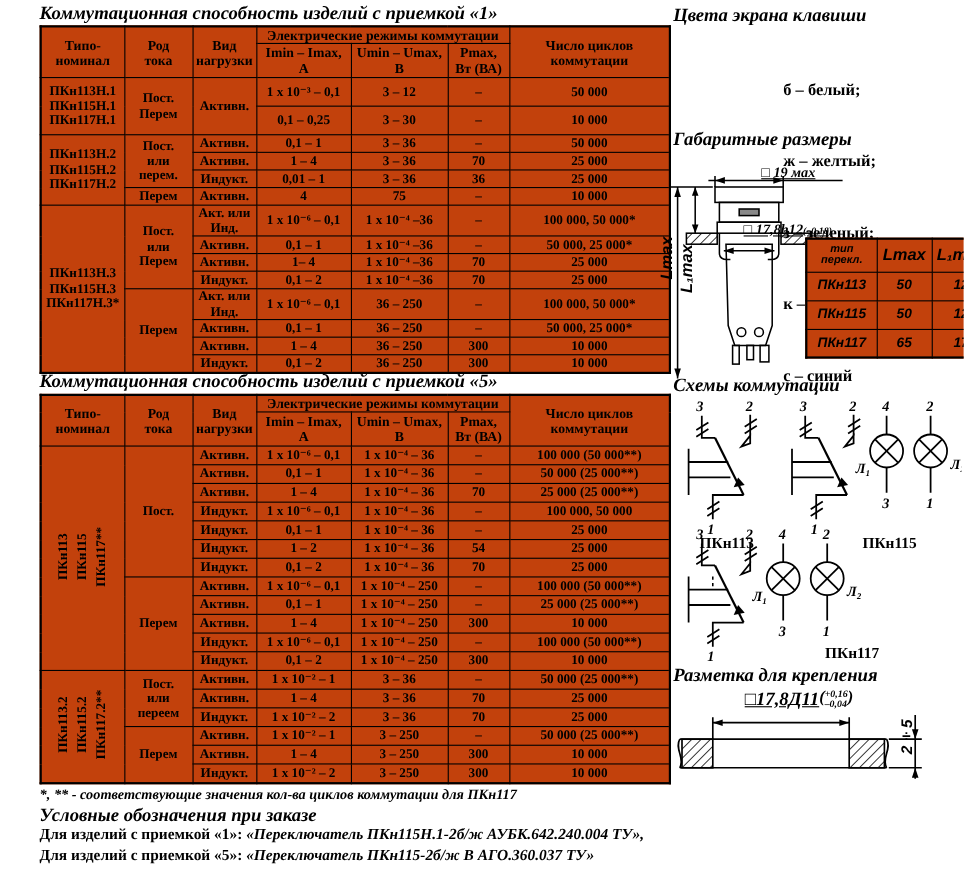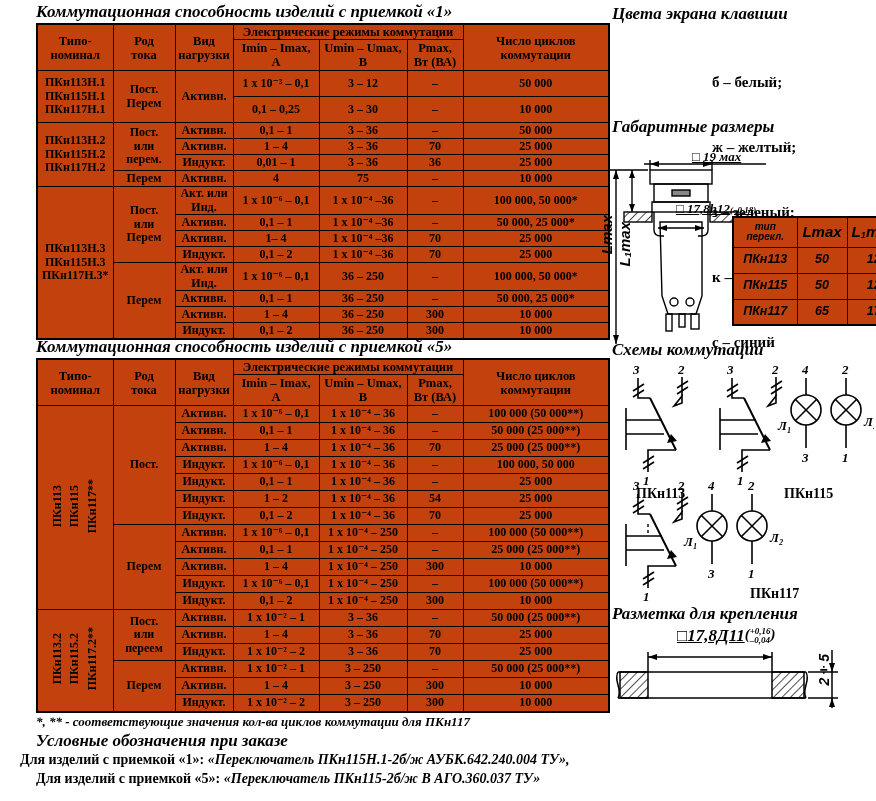--- a/index.html
+++ b/index.html
@@ -360,21 +360,21 @@
     <td>1 x 10⁻² – 2</td>
     <td>3 – 250</td>
     <td>300</td>
     <td>10 000</td>
   </tr>
 </tbody>
   </table>
 
 <div class="abs foot" style="left:36px;top:714px;">*, ** - соответствующие значения кол-ва циклов коммутации для ПКн117</div>
 <div class="abs ttl" style="left:36px;top:731px;width:640px;">Условные обозначения при заказе</div>
-<div class="abs ordline" style="left:20px;top:752px;">
+<div class="abs ordline" style="left:36px;top:752px;">
   <span>Для изделий с приемкой «1»:</span>
   <span class="it">«Переключатель ПКн115Н.1-2б/ж  АУБК.642.240.004 ТУ»,</span>
 </div>
 <div class="abs ordline" style="left:36px;top:771px;">
   <span>Для изделий с приемкой «5»:</span>
   <span class="it">«Переключатель ПКн115-2б/ж В АГО.360.037 ТУ»</span>
 </div>
 
 <div class="abs ttl" style="left:612px;top:4px;width:260px;">Цвета экрана клавиши</div>
 <div class="abs colorlist" style="left:712px;top:28px;">

